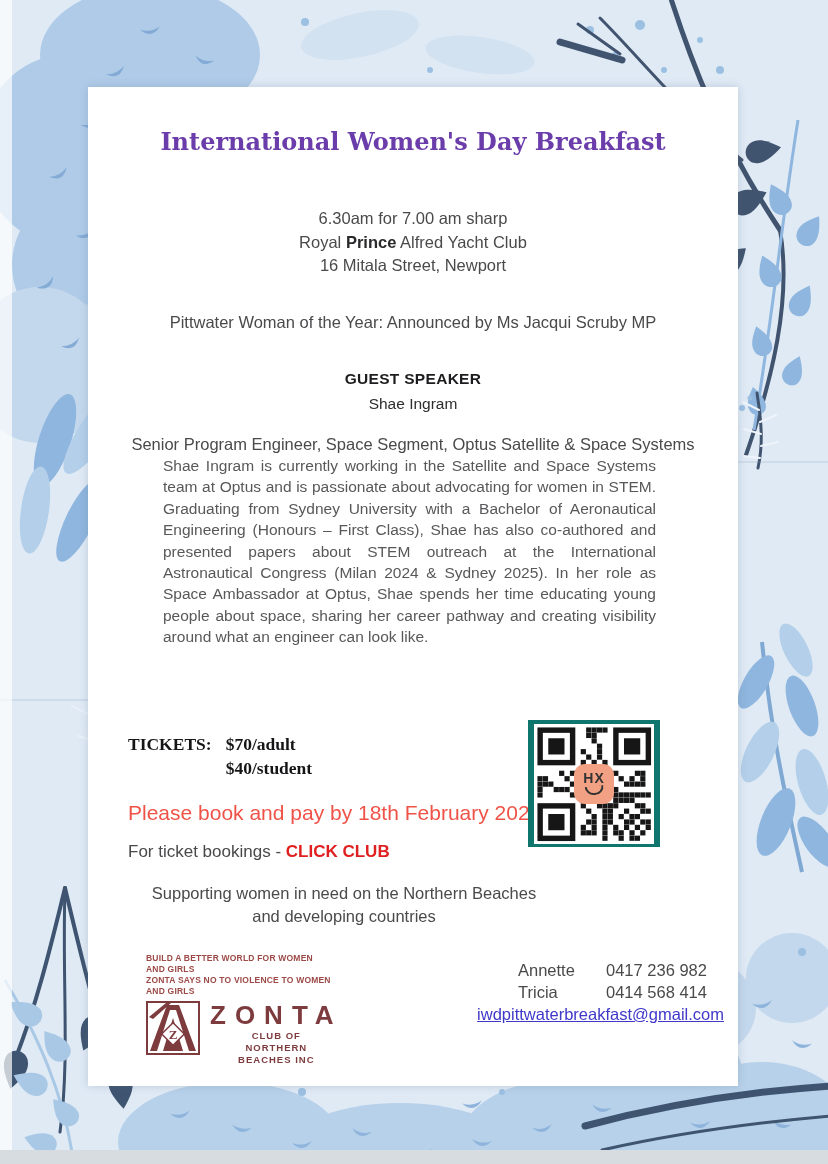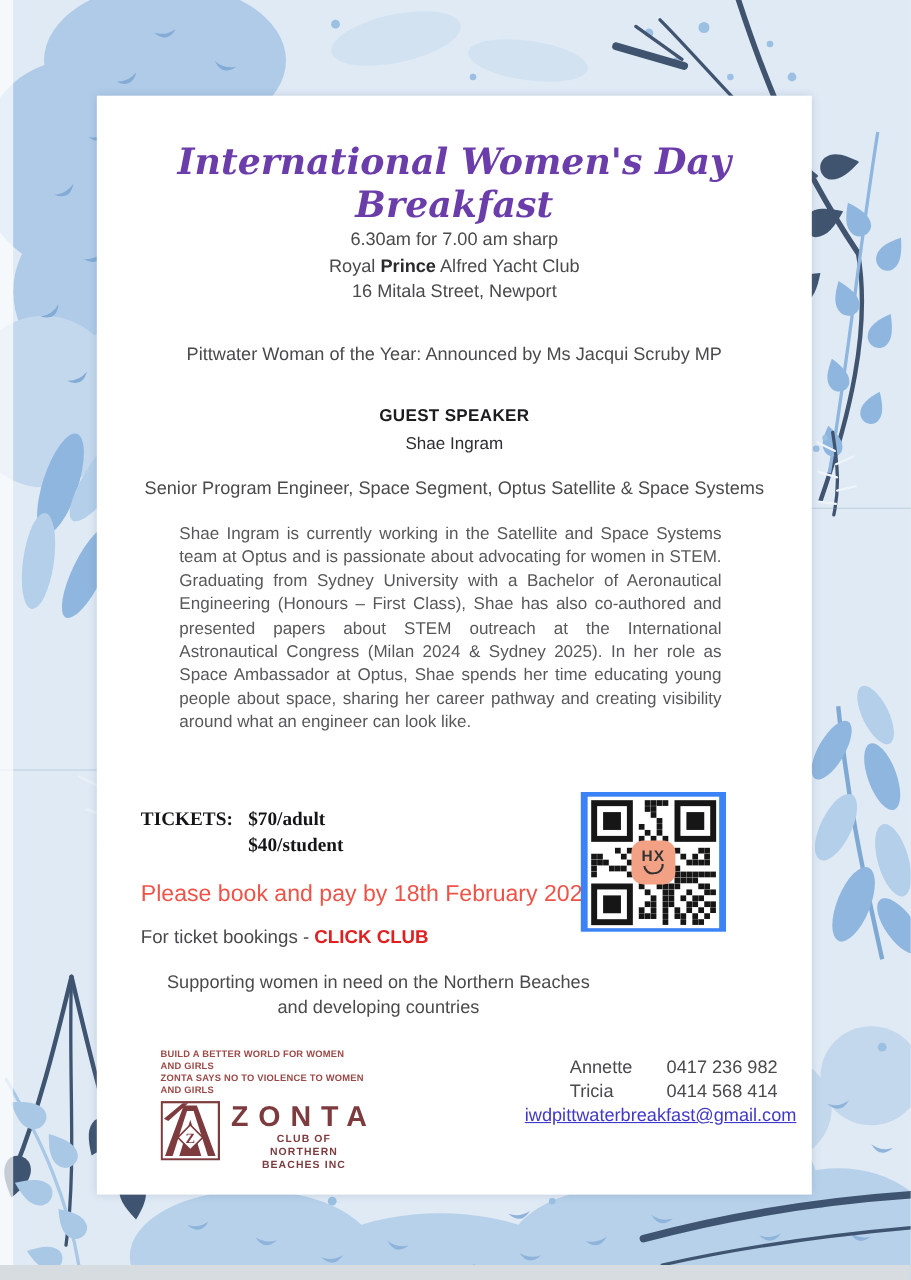--- a/index.html
+++ b/index.html
@@ -3,38 +3,38 @@
 <meta charset="utf-8">
 <style>
   html,body{margin:0;padding:0;background:#e8edf3;}
   .stage{position:relative;width:828px;height:1164px;overflow:hidden;
          background:#dfeaf5;font-family:"Liberation Sans",sans-serif;}
   .decor{position:absolute;left:0;top:0;z-index:0;}
   .card{position:absolute;left:88px;top:87px;width:650px;height:999px;background:#ffffff;
         z-index:2;box-shadow:0 0 8px rgba(90,110,140,.25);}
   .abs{position:absolute;}
   .center{left:0;right:0;text-align:center;}
-  .title{top:40px;font-family:"DejaVu Serif",serif;font-style:italic;font-weight:700;
-         font-size:33px;color:#6b3daa;letter-spacing:0px;}
+  .title{top:40px;font-family:"DejaVu Serif",serif;font-weight:700;
+         font-size:24px;color:#6b3daa;letter-spacing:0px;}
   .details{top:120px;font-size:16.5px;line-height:23.5px;color:#4a4a4c;}
   .details b{color:#2a2a2c;}
   .announce{top:226px;font-size:16.5px;color:#4a4a4c;}
   .gs-heading{top:272px;font-size:15.5px;font-weight:bold;color:#1c1c1e;letter-spacing:.3px;margin-top:11px;}
   .gs-name{top:308px;font-size:15.5px;color:#2e2e30;}
   .gs-role{top:348px;font-size:16.5px;color:#4a4a4c;}
-  .bio{top:388px;left:75px;width:493px;font-size:15.5px;line-height:21.4px;
+  .bio{top:368px;left:75px;width:493px;font-size:15.5px;line-height:21.4px;
        text-align:justify;color:#58585a;}
   .tickets{top:645px;left:40px;display:flex;gap:14px;font-size:17.5px;font-weight:bold;
            color:#151517;line-height:24px;font-family:Liberation Serif, serif;}
   .deadline{top:714px;left:40px;font-size:21px;color:#ef5348;}
   .booking{top:755px;left:40px;font-size:17px;color:#49494b;}
   .booking .link{font-weight:bold;color:#e02020;cursor:pointer;}
   .support{top:795px;left:0;width:512px;text-align:center;font-size:16.5px;
            line-height:22.5px;color:#4a4a4c;}
-  .qr{top:633px;left:440px;width:132px;height:127px;background:#3b82f6;
+  .qr{top:633px;left:440px;width:132px;height:127px;background:#0f766e;
       display:flex;align-items:center;justify-content:center;}
   .qr-wrap{position:relative;width:120px;height:120px;}
   .qr-logo{position:absolute;left:40px;top:40px;width:40px;height:40px;background:#f2a184;
            border-radius:11px;display:flex;flex-direction:column;align-items:center;
            justify-content:center;}
   .qr-logo .hx{font-weight:bold;font-size:14px;color:#333;letter-spacing:1px;line-height:13px;}
   .qr-logo .smile{width:15px;height:7px;border:2.5px solid #333;border-top:none;
                   border-radius:0 0 12px 12px;transform:rotate(-6deg);margin-top:1px;}
   .zonta{top:866px;left:58px;width:310px;}
   .zonta .slogan{font-size:8.5px;font-weight:bold;color:#9c4a47;line-height:11px;

